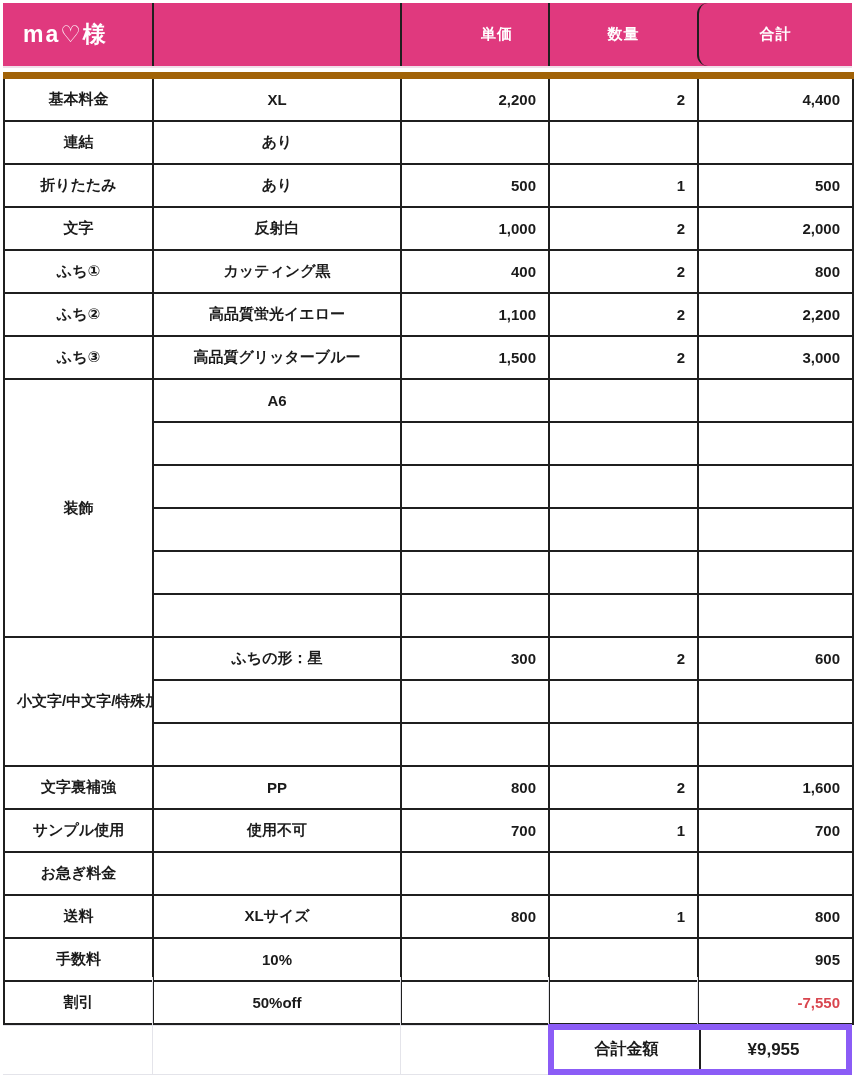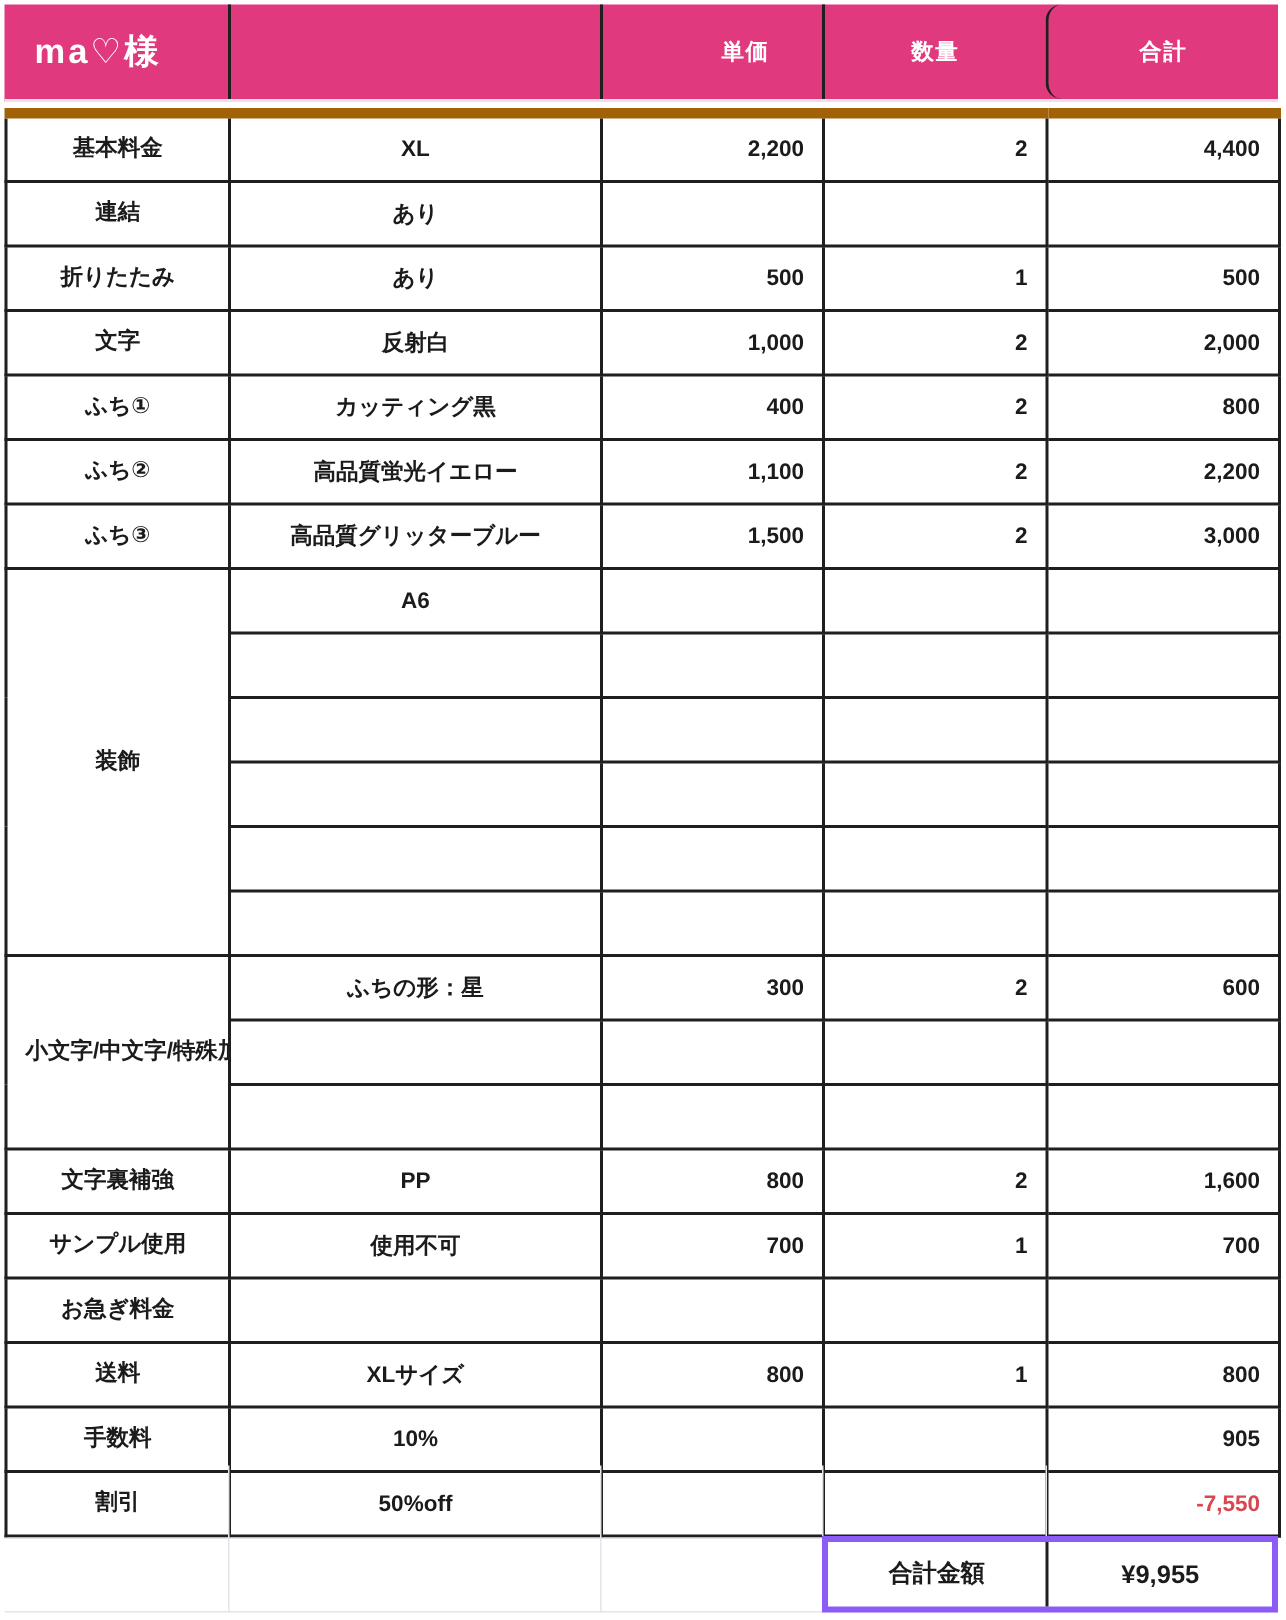--- a/index.html
+++ b/index.html
@@ -58,21 +58,21 @@
     width: 849px; height: 98px;
   }
   .ghost .v { position: absolute; top: 0; bottom: 0; width: 1px; background: #e4e4ea; }
   .ghost .h { position: absolute; left: 0; right: 0; height: 1px; background: #e4e4ea; }
 
   
   .totalbox {
     position: absolute; left: 548px; top: 1024px;
     width: 304px; height: 51px;
     box-sizing: border-box;
-    border: 4px solid #8b5cf6;
+    border: 6px solid #8b5cf6;
     display: flex; background: #ffffff;
   }
   .totalbox .tlabel {
     width: 147px; box-sizing: border-box;
     border-right: 2px solid #1f1f1f;
     display: flex; align-items: center; justify-content: center;
     font-weight: 700; font-size: 16px; color: #1b1b1b;
   }
   .totalbox .tvalue {
     flex: 1;

